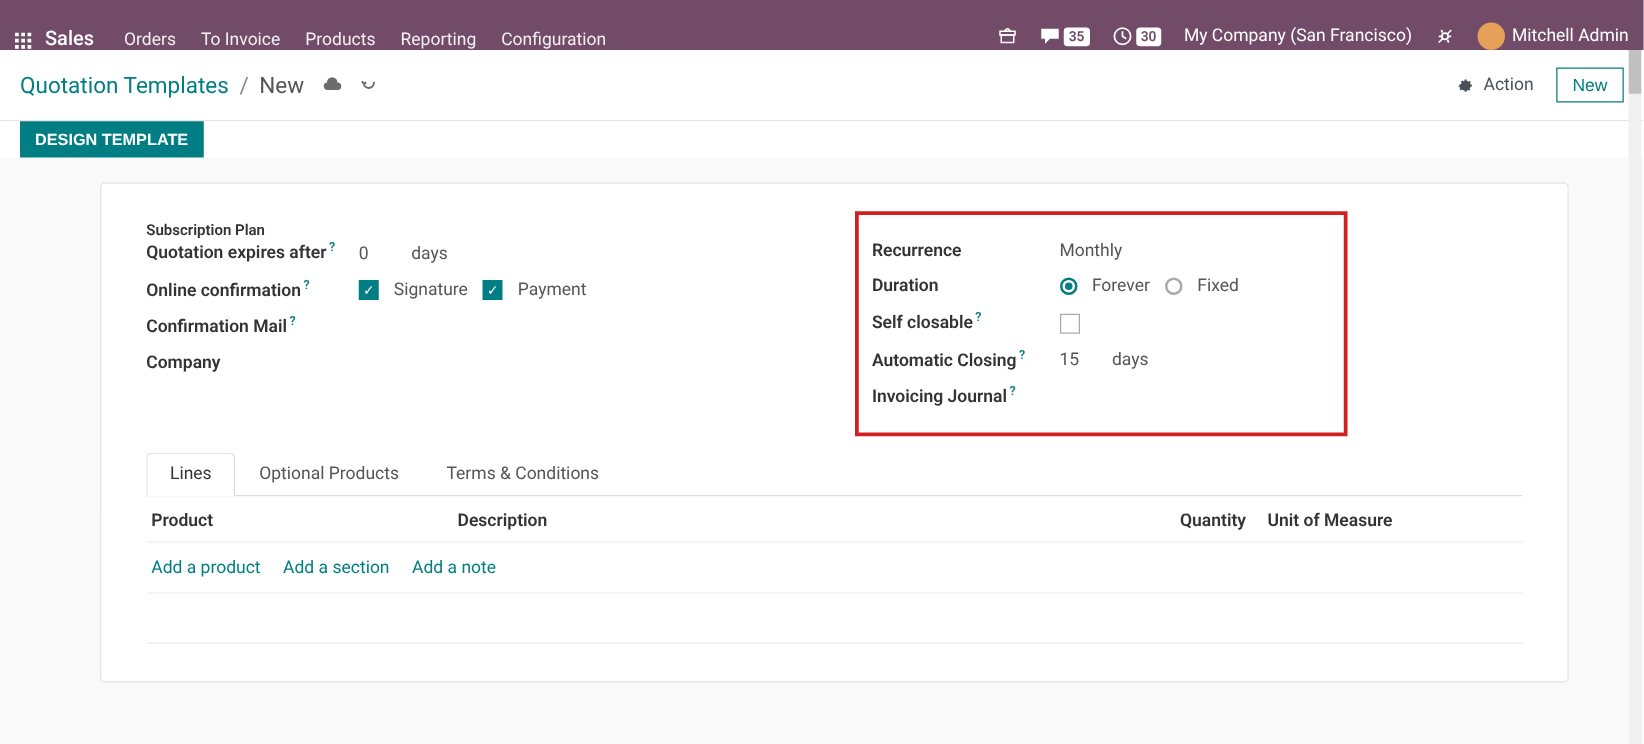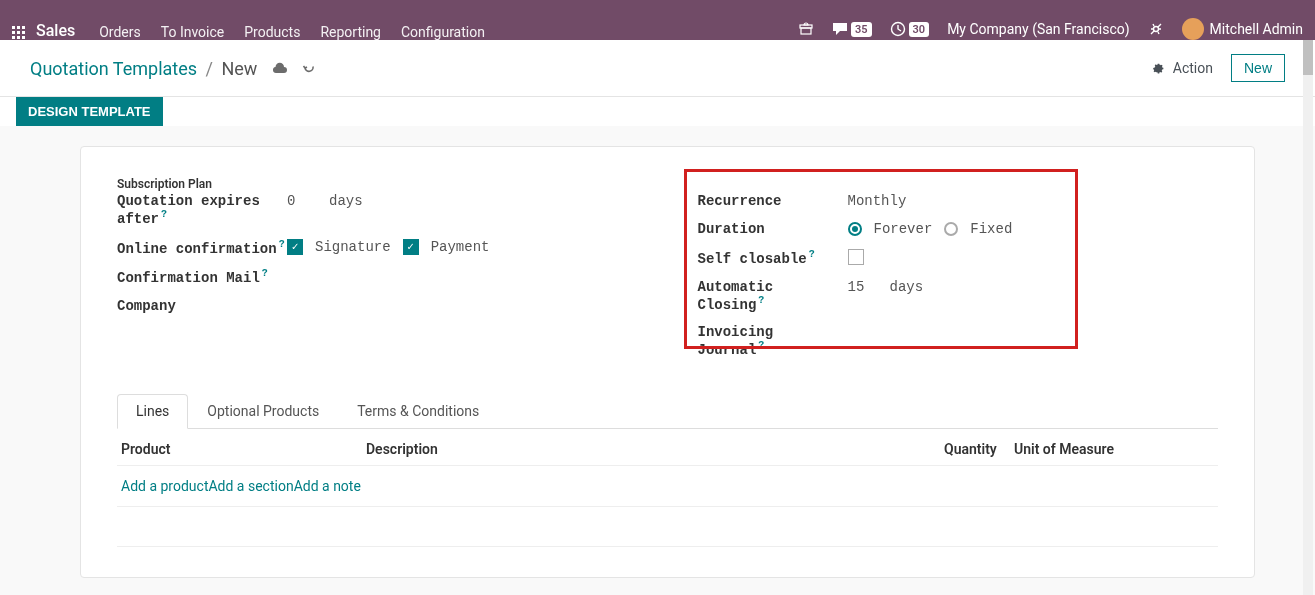--- a/index.html
+++ b/index.html
@@ -8,41 +8,41 @@
 .topbar { background: #714b67; color: #fff; display: flex; align-items: flex-end; height: 40px; padding: 0 12px; font-size: 14px; }
 .topbar .apps-icon { display: inline-flex; align-items: center; margin-right: 10px; }
 .topbar .brand { font-weight: 500; font-size: 16px; margin-right: 24px; color: #fff; }
 .topbar .menu { display: flex; gap: 20px; }
 .topbar .menu a { color: #fff; text-decoration: none; opacity: 0.92; }
 .topbar .right { margin-left: auto; display: flex; align-items: center; gap: 18px; }
 .topbar .badge { background: #fff; color: #714b67; border-radius: 3px; padding: 1px 4px; font-size: 11px; font-weight: 600; margin-left: 3px; }
 .topbar .right-item { display: flex; align-items: center; color: #fff; }
 .avatar { width: 22px; height: 22px; border-radius: 50%; background: #e6a05a; display: inline-block; margin-right: 6px; }
 
-.actionbar { background: #fff; display: flex; align-items: center; padding: 14px 30px; border-bottom: 1px solid #e4e4e4; }
+.actionbar { background: #fff; display: flex; align-items: center; padding: 14px 16px; border-bottom: 1px solid #e4e4e4; }
 .breadcrumb { font-size: 18px; color: #555; }
 .breadcrumb .link { color: #017e84; }
 .breadcrumb .sep { color: #888; margin: 0 4px; }
 .bc-icons { display: inline-flex; align-items: center; margin-left: 10px; gap: 14px; color: #6c6c6c; }
 .actionbar .spacer { margin-left: auto; }
 .btn-action { color: #495057; display: inline-flex; align-items: center; gap: 8px; margin-right: 18px; font-size: 14px; }
 .btn-new { border: 1px solid #017e84; color: #017e84; background: #fff; padding: 5px 12px; font-size: 14px; cursor: pointer; }
 
 .ribbon-row { padding: 0 16px; background: #fff; }
 .btn-design { background: #017e84; color: #fff; padding: 7px 12px; font-size: 13px; font-weight: 600; border: none; display: inline-block; }
 
 .content-wrap { padding: 20px 60px 20px 80px; }
 .sheet { background: #fff; border: 1px solid #e4e4e4; border-radius: 4px; padding: 30px 36px 30px 36px; position: relative; }
 .section-label { font-size: 12px; color: #333; font-weight: 600; margin-bottom: 2px; }
 .title { font-size: 30px; color: #6c6c6c; font-weight: 400; margin-bottom: 18px; width: 100%; border: none; outline: none; }
 
 .fields-grid { display: flex; gap: 60px; }
 .col-left { flex: 1; }
 .col-right { flex: 1; position: relative; }
-.field-row { display: flex; align-items: flex-start; margin-bottom: 12px; font-size: 14px; font-family: Liberation Mono, monospace; }
+.field-row { display: flex; align-items: flex-end; margin-bottom: 12px; font-size: 14px; }
 .field-label { width: 170px; color: #333; font-weight: 600; }
 .field-label.narrow { width: 150px; }
 .q { color: #017e84; font-size: 10px; vertical-align: super; margin-left: 2px; }
 .field-value { color: #555; display: flex; align-items: center; gap: 12px; }
 .num-input { width: 30px; text-align: left; color: #555; }
 .unit { color: #555; }
 .check { width: 16px; height: 16px; background: #017e84; display: inline-flex; align-items: center; justify-content: center; color: #fff; font-size: 11px; }
 .check.empty { background: #fff; border: 1px solid #aaa; }
 .radio { width: 14px; height: 14px; border: 2px solid #017e84; border-radius: 50%; display: inline-flex; align-items: center; justify-content: center; }
 .radio.unsel { border-color: #aaa; }
@@ -51,21 +51,21 @@
 
 .tabs { display: flex; border-bottom: 1px solid #ddd; margin-top: 24px; }
 .tab { padding: 8px 18px; font-size: 14px; color: #555; border: 1px solid transparent; cursor: pointer; }
 .tab.active { border: 1px solid #ddd; border-bottom: 1px solid #fff; margin-bottom: -1px; color: #333; background: #fff; border-radius: 4px 4px 0 0;}
 
 .table-head { display: flex; padding: 12px 4px 8px 4px; font-size: 14px; font-weight: 600; color: #333; border-bottom: 1px solid #eee; }
 .th-product { width: 245px; }
 .th-desc { width: 280px; }
 .th-qty { width: 60px; margin-left: auto; margin-right: 10px; }
 .th-uom { width: 200px; }
-.table-actions { display: flex; padding: 12px 4px; font-size: 14px; border-bottom: 1px solid #eee; }
+.table-actions { display: flex; gap: 18px; padding: 12px 4px; font-size: 14px; border-bottom: 1px solid #eee; }
 .table-actions a { color: #017e84; text-decoration: none; cursor: pointer; }
 
 .scroll-track { position: absolute; right: 2px; top: 40px; width: 10px; height: 555px; background: #f0f0f0; }
 .scroll-thumb { background: #c0c0c0; width: 10px; height: 35px; position: absolute; top: 0; }
 </style>
 </head>
 <body>
 
 <div class="topbar">
   <span class="apps-icon">

